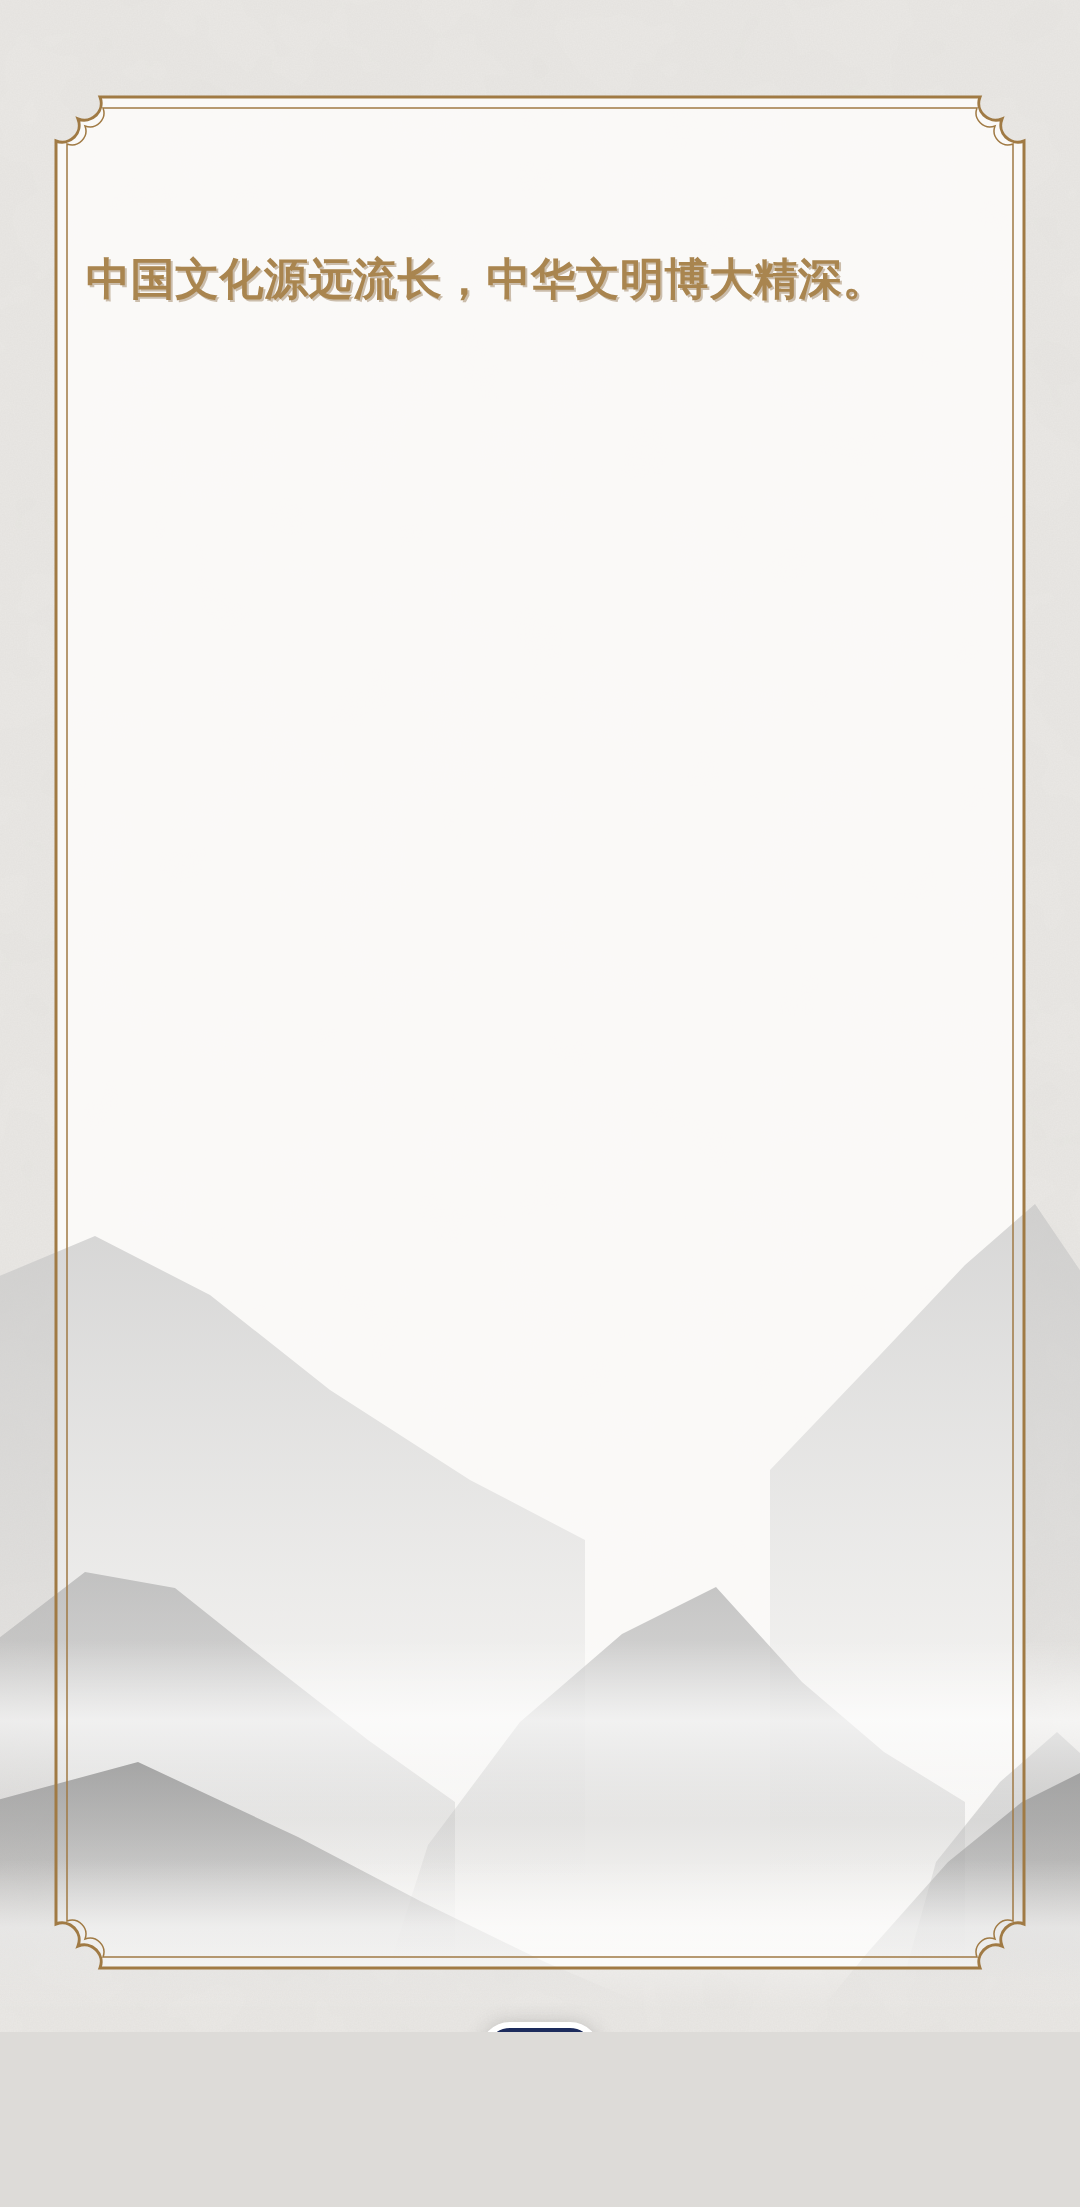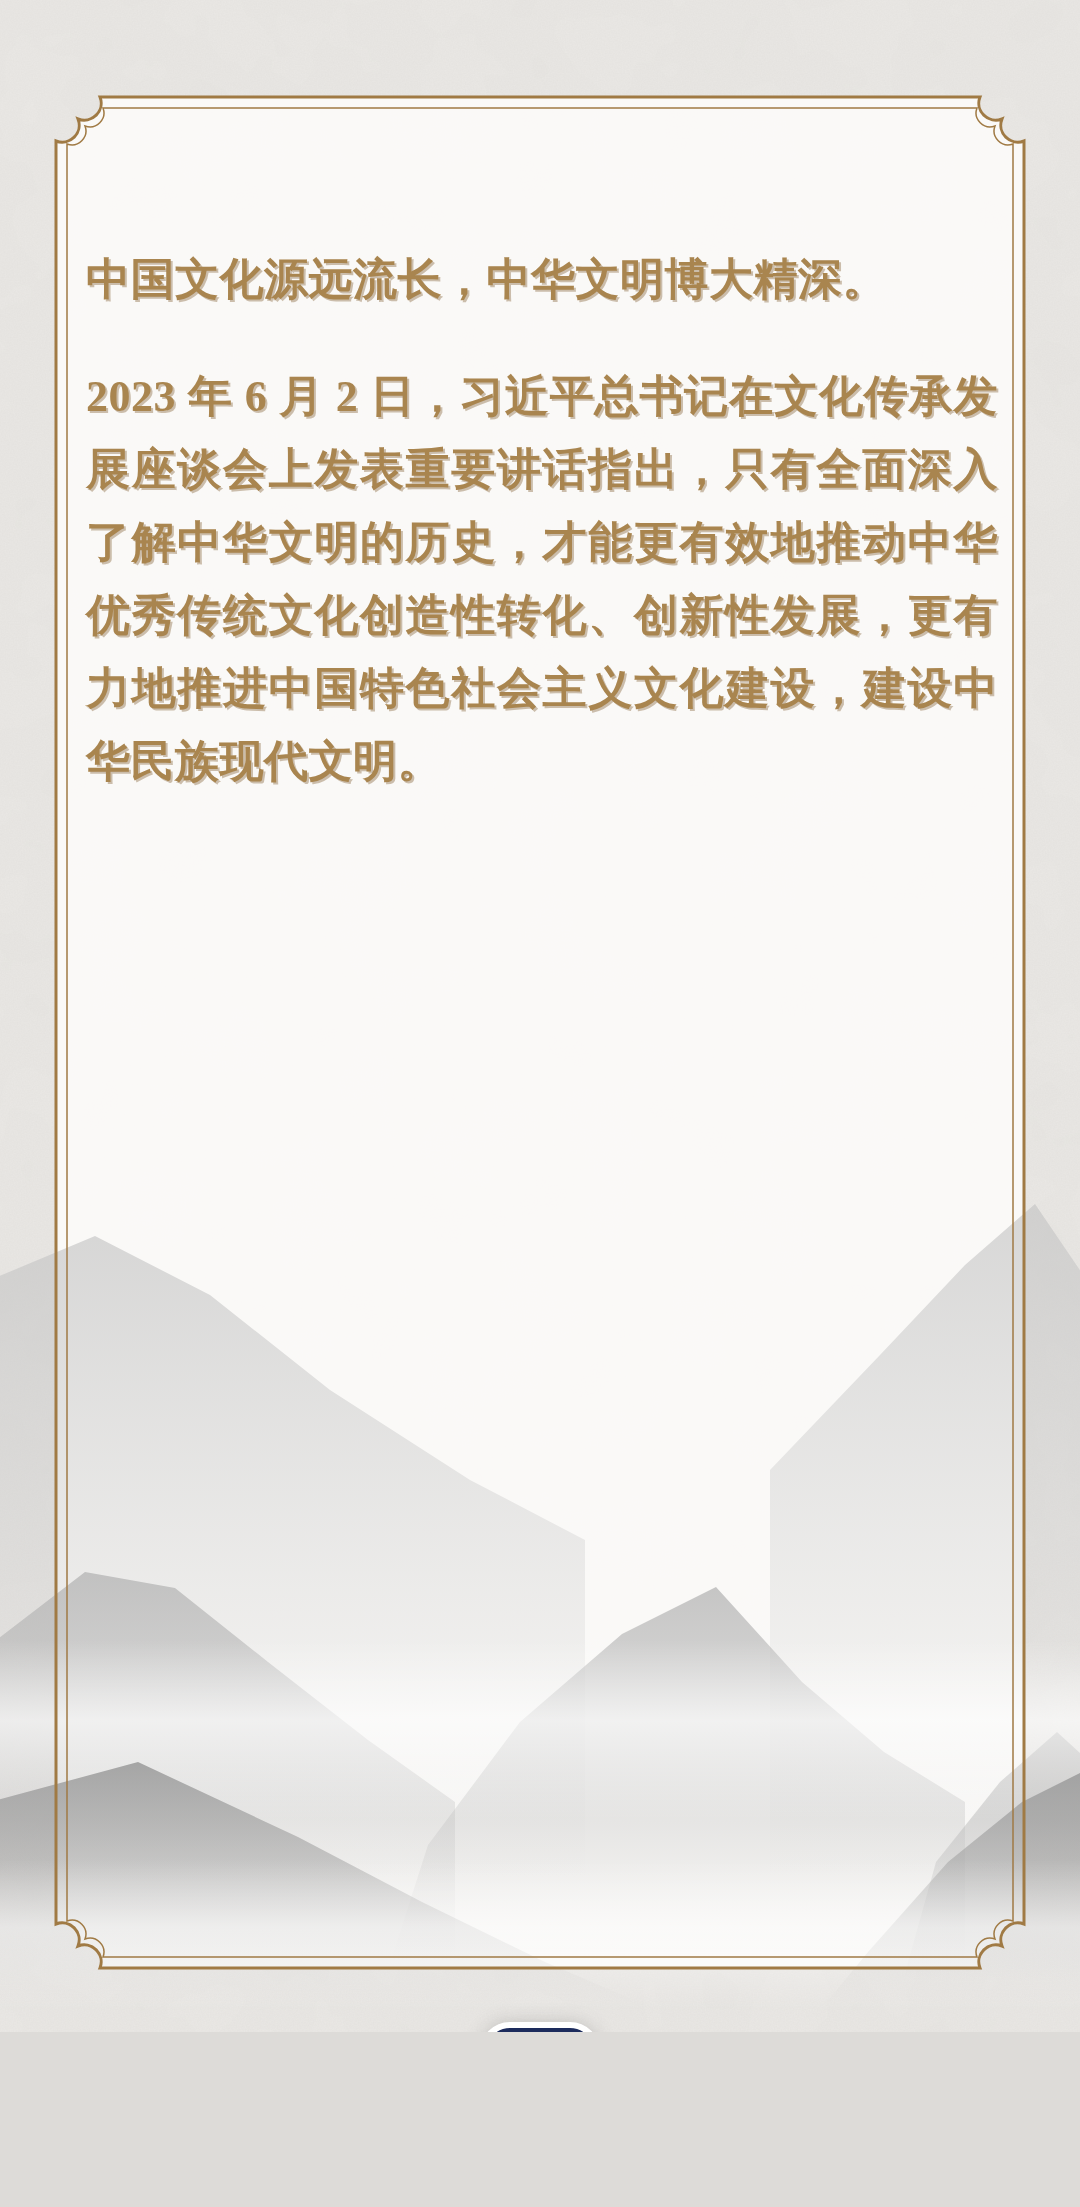--- a/index.html
+++ b/index.html
@@ -148,21 +148,20 @@
              V1921
              A14 14 0 0 0 995 1939 A14 14 0 0 0 977 1957
              H103
              A14 14 0 0 0 85 1939 A14 14 0 0 0 67 1921
              V144
              A14 14 0 0 0 85 126 A14 14 0 0 0 103 108 Z" fill="none" style="stroke:var(--frame-gold)" stroke-width="1.5"></path>
   </svg>
 
   <div class="content">
     <p>中国文化源远流长，中华文明博大精深。</p>
-    <p>2023 年 6 月 2 日，习近平总书记在文化传承发展座谈会上发表重要讲话指出，只有全面深入了解中华文明的历史，才能更有效地推动中华优秀传统文化创造性转化、创新性发展，更有力地推进中国特色社会主义文化建设，建设中华民族现代文明。</p>
   </div>
 
   <div class="logo" title="">
     <div class="logo-grid">
       <span class="logo-char-0">央</span>
       <span class="logo-char-1">视</span>
       <span class="logo-char-2">新</span>
       <span class="logo-char-3">闻</span>
     </div>
   </div>

